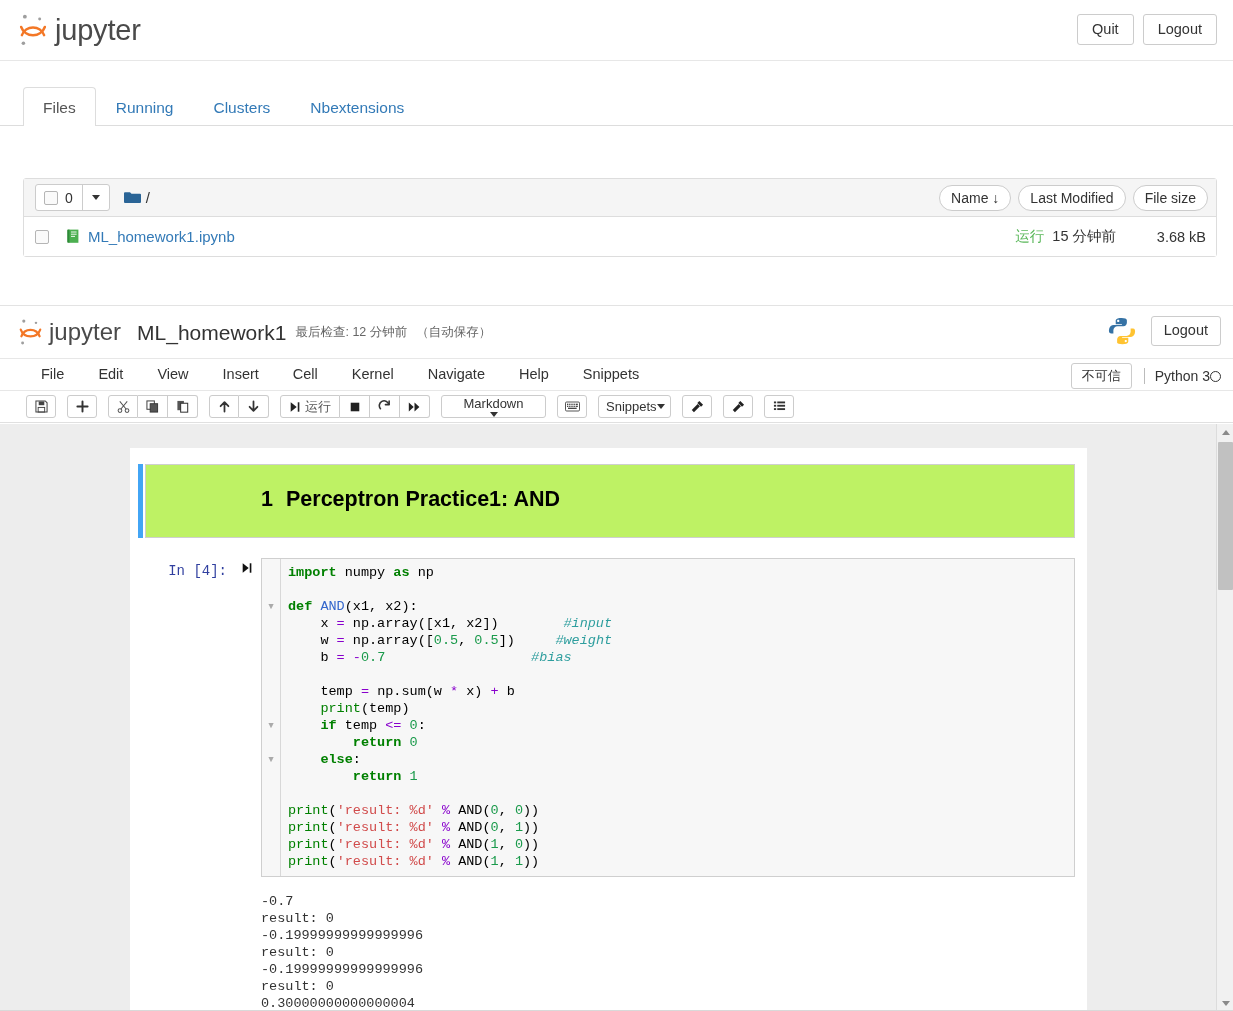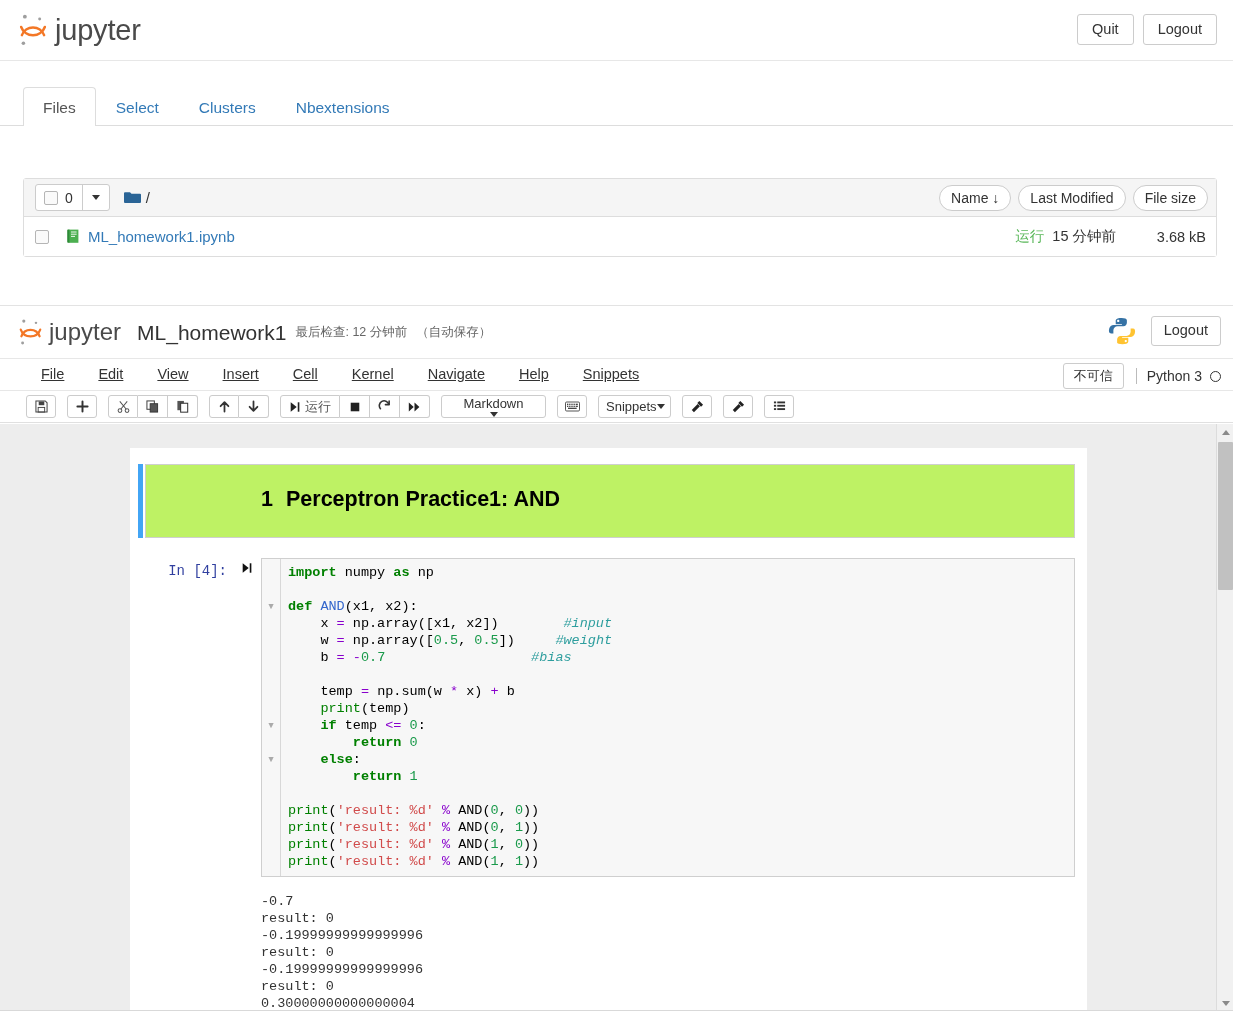--- a/index.html
+++ b/index.html
@@ -197,34 +197,34 @@
 
   .menu-bar {
     height: 32px;
     display: flex; align-items: center;
     padding-left: 24px;
     border-bottom: 1px solid #e7e7e7;
     position: relative;
   }
   .menu-item {
     font-size: 14.5px; color: #333;
-    padding: 5px 17px; cursor: pointer; line-height: 1.2; text-decoration: underline;
+    padding: 5px 17px; cursor: pointer; line-height: 1.2;
   }
   .menu-right {
     position: absolute; right: 12px; top: 4px;
     display: flex; align-items: center; gap: 12px;
   }
   .trust-btn {
     font-size: 13px; color: #333;
     border: 1px solid #ccc; background: #fff;
     border-radius: 3px; padding: 3px 10px; cursor: pointer;
   }
   .kernel-ind {
     font-size: 14px; color: #333;
-    display: flex; align-items: center; gap: 8px;
+    display: flex; align-items: center; 
     border-left: 1px solid #bbb; padding-left: 10px;
   }
   .kernel-circle {
     width: 11px; height: 11px; border-radius: 50%;
     border: 1.5px solid #333; background: #fff;
     display: inline-block;
   }
 
   .toolbar {
     height: 32px;
@@ -403,21 +403,21 @@
       <span class="jp-word">jupyter</span>
     </div>
     <div class="header-right-btns">
       <button class="btn">Quit</button>
       <button class="btn">Logout</button>
     </div>
   </div>
 
   <div class="tab-bar">
     <div class="tab active">Files</div>
-    <div class="tab">Select</div>
+    <div class="tab">Running</div>
     <div class="tab">Clusters</div>
     <div class="tab">Nbextensions</div>
   </div>
 
   <div class="select-note-row">
   </div>
 
   <div class="list-container">
     <div class="list-head">
       <div class="sel-group">

